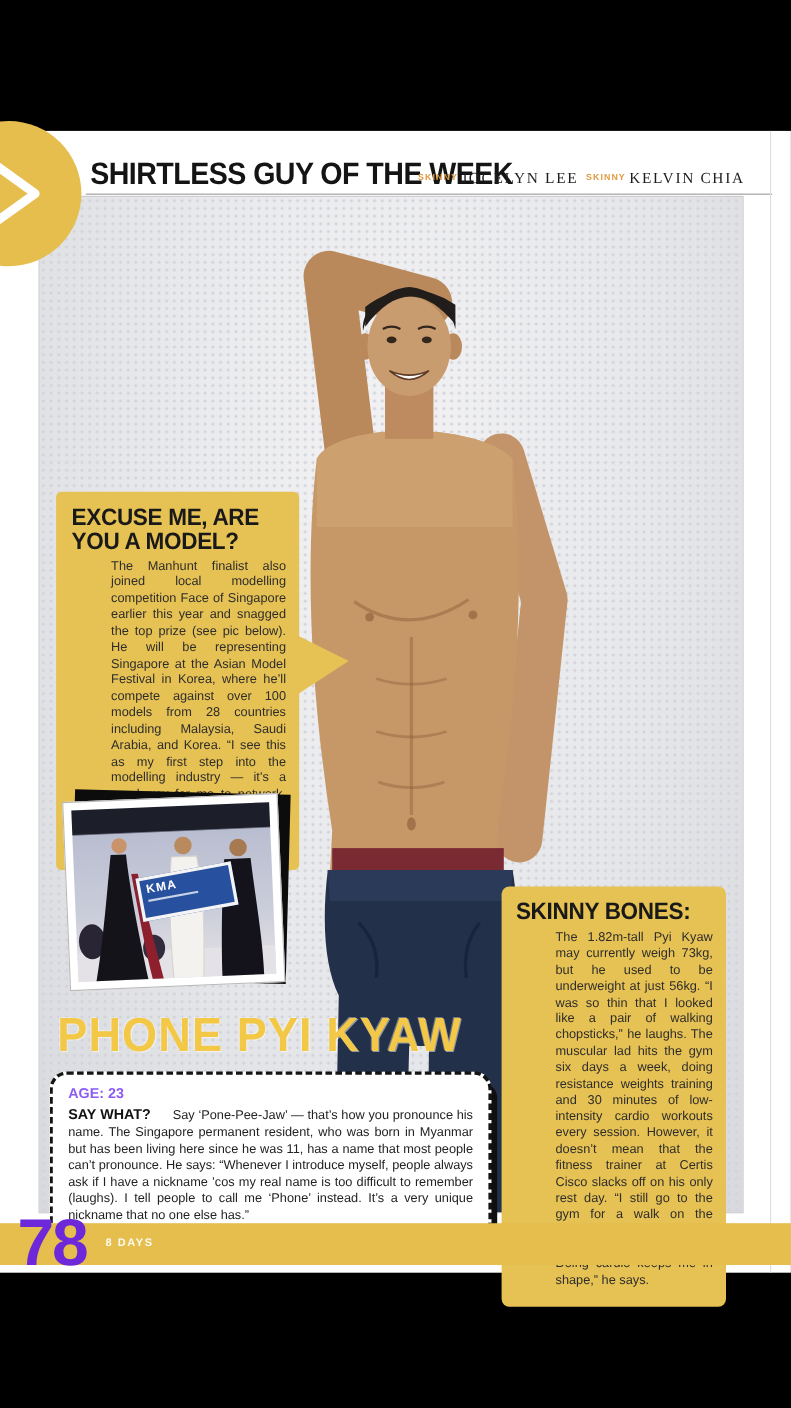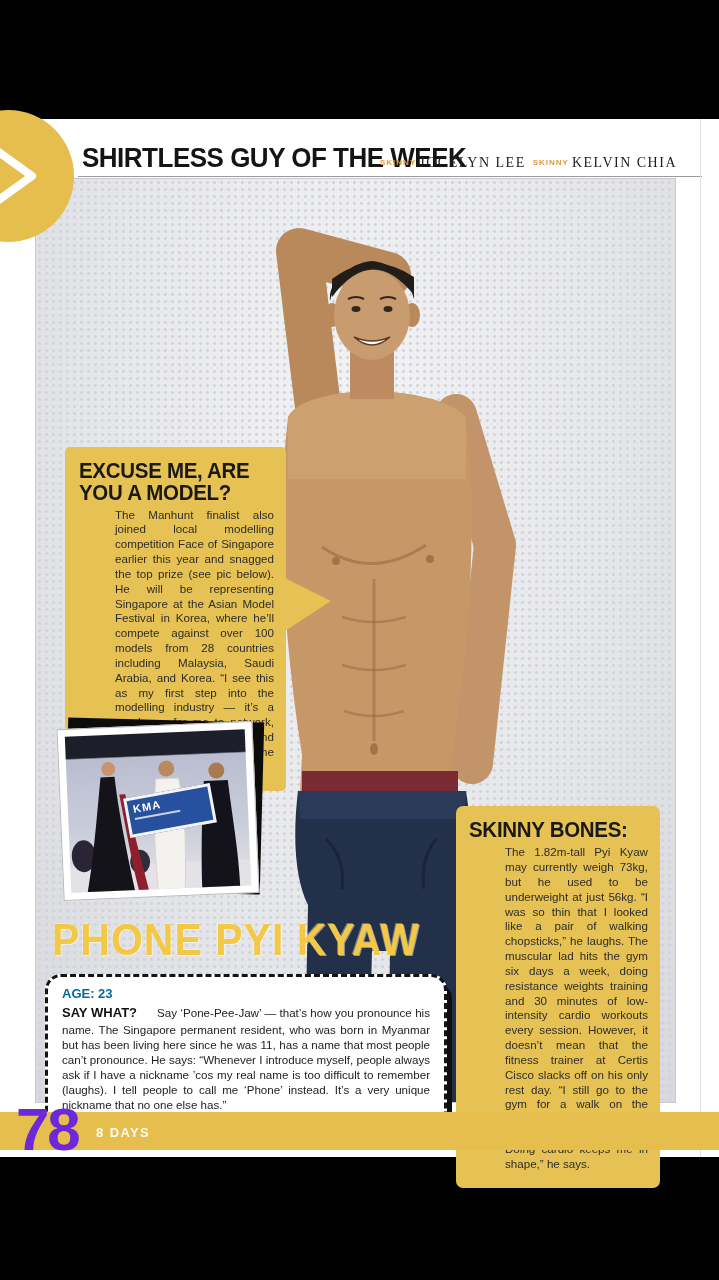--- a/index.html
+++ b/index.html
@@ -37,21 +37,21 @@
   .photo svg { position:absolute; inset:0; }
 
   .page-edge { position:absolute; left:700px; top:0; width:1px; height:1038px; background:#dedede; }
 
   
   .callout { position:absolute; background:var(--callout-yellow,#e6c153); color:#262524; }
   .callout h2 { font-size:20.5px; font-weight:900; letter-spacing:-0.3px; line-height:1.04;
                 color:#191919; margin-bottom:6px; transform:scaleY(1.05); transform-origin:left top; }
   .callout p { font-size:11.6px; line-height:1.28; text-align:justify; font-weight:500; color:#2e2d2b;margin-left:36px; }
 
-  .callout-model { left:65px; top:328px; width:221px; padding:12px 12px 16px 14px; border-radius:5px; }
+  .callout-model { left:51px; top:328px; width:221px; padding:12px 12px 16px 14px; border-radius:5px; }
   .callout-model .tail { position:absolute; right:-45px; top:131px; width:0; height:0;
         border-top:23px solid transparent; border-bottom:30px solid transparent;
         border-left:46px solid var(--callout-yellow,#e6c153); }
 
   .callout-skinny { left:456px; top:687px; width:204px; padding:12px 12px 16px 13px; border-radius:7px; }
   .callout-skinny::after { content:""; position:absolute; left:-8px; right:22px; bottom:-13px; height:16px;
         background:#0d0d0d; transform:skewX(32deg) rotate(-1.6deg); z-index:-1; }
 
   
   .inset-wrap { position:absolute; left:60px; top:606px; width:196px; height:172px; }
@@ -68,30 +68,30 @@
 
   
   .name-title { position:absolute; left:52px; top:797px; font-size:41px; font-weight:900; letter-spacing:1px;
         color:var(--title-yellow,#f3c846); transform:scaleY(1.06); transform-origin:left top; white-space:nowrap;
         text-shadow:1px 1px 0 rgba(255,255,255,.5), -1px -1px 0 rgba(255,255,255,.35); }
 
   
   .fact-box { position:absolute; left:45px; top:855px; width:402px; background:#fff;
         border:3px dashed #141414; border-radius:16px; padding:9px 14px 12px 14px;
         box-shadow:8px 8px 0 -3px #0f0f0f; }
-  .fact-age { font-size:13px; font-weight:bold; color:#0369a1; margin-bottom:4px; }
+  .fact-age { font-size:13px; font-weight:bold; color:#8b5cf6; margin-bottom:4px; }
   .fact-body { font-size:11.6px; line-height:1.3; color:#222; text-align:justify; }
   .fact-label { font-weight:bold; font-size:13px; color:#111; margin-right:20px; }
 
   
   .footer-bar { position:absolute; left:0; top:993px; width:719px; height:38px;
         background:var(--footer-yellow,#e5be4d); }
   .footer-num { position:absolute; left:16px; top:-12px; font-size:60px; font-weight:800; color:#6d28d9;
         line-height:1; letter-spacing:-2px; }
-  .footer-mag { position:absolute; left:96px; top:13px; font-size:13px; font-weight:bold;
+  .footer-mag { position:absolute; left:96px; top:13px; font-size:10px; font-weight:bold;
         letter-spacing:1.4px; color:#fdfbf4; }
 </style>
 </head>
 <body>
 
 <div id="screen">
   <div class="page">
 
     <div class="photo">
       <svg viewBox="0 0 640 925" width="640" height="925">

